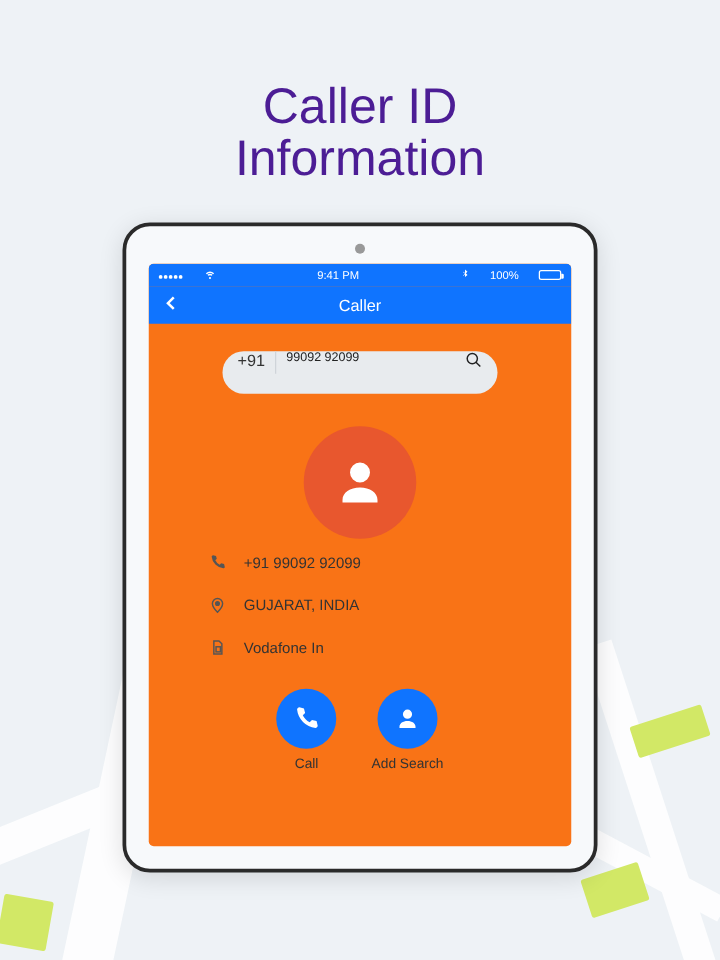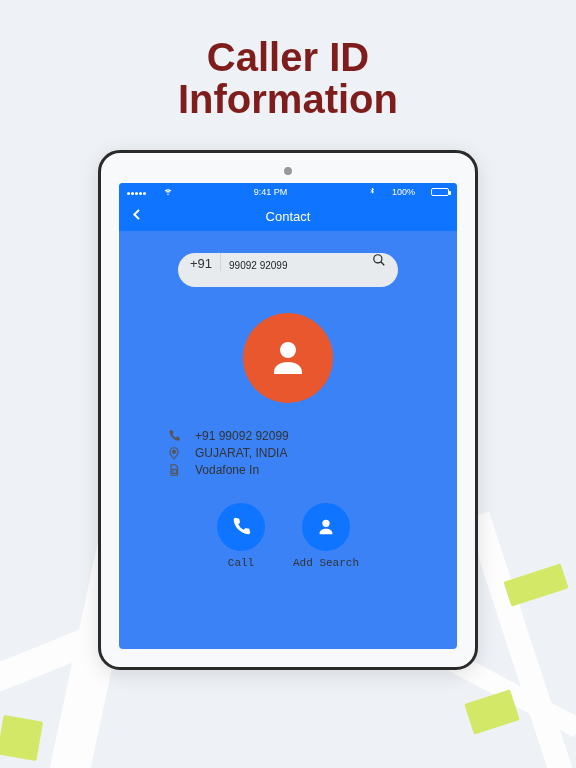--- a/index.html
+++ b/index.html
@@ -4,53 +4,53 @@
 <style>
   * { margin: 0; padding: 0; box-sizing: border-box; }
   html, body { width: 576px; height: 768px; overflow: hidden; font-family: -apple-system, BlinkMacSystemFont, "Segoe UI", Helvetica, Arial, sans-serif; }
   body { background: #eef2f6; position: relative; }
 
   
   .map-bg { position: absolute; left: 0; right: 0; bottom: 0; height: 300px; overflow: hidden; opacity: 0.9; z-index: 0; }
   .map-bg .road { position: absolute; background: #fff; transform-origin: center; }
   .map-bg .block { position: absolute; background: #cfe857; border-radius: 2px; }
 
-  .headline { position: relative; z-index: 2; margin-top: 36px; text-align: center; color: #7f1d1d; font-weight: 700; font-size: 40px; line-height: 1.05; }
+  .headline { position: relative; z-index: 2; margin-top: 64px; text-align: center; color: #4c1d95; font-weight: 400; font-size: 40px; line-height: 1.05; }
 
   .tablet { position: relative; z-index: 2; margin: 30px auto 0; width: 380px; height: 520px; background: #f7f9fb; border: 3px solid #2a2a2a; border-radius: 22px; padding: 30px 18px 18px 18px; box-shadow: 0 4px 20px rgba(0,0,0,0.12); overflow: hidden; }
   .camera { position: absolute; top: 14px; left: 50%; transform: translateX(-50%); width: 8px; height: 8px; background: #999; border-radius: 50%; }
-  .screen { width: 100%; height: 100%; background: #3b82f6; border-radius: 4px; overflow: hidden; display: flex; flex-direction: column; }
+  .screen { width: 100%; height: 100%; background: #f97316; border-radius: 4px; overflow: hidden; display: flex; flex-direction: column; }
 
   .status-bar { height: 18px; background: #0f74ff; display: flex; align-items: center; justify-content: space-between; padding: 0 8px; font-size: 9px; color: #fff; }
   .status-left, .status-right { display: flex; align-items: center; gap: 16px; }
   .dots span { display: inline-block; width: 3px; height: 3px; background: #fff; border-radius: 50%; margin-right: 1px; }
   .wifi { font-size: 10px; }
   .battery { width: 18px; height: 8px; border: 1px solid #fff; border-radius: 2px; position: relative; }
   .battery::after { content: ''; position: absolute; right: -3px; top: 2px; width: 2px; height: 4px; background: #fff; border-radius: 0 1px 1px 0; }
   .battery .fill { width: 100%; height: 100%; background: #fff; }
 
   .nav-bar { height: 30px; background: #0f74ff; display: flex; align-items: center; justify-content: center; color: #fff; font-size: 13px; position: relative; }
   .back { position: absolute; left: 10px; top: 50%; transform: translateY(-50%); font-size: 18px; color: #fff; cursor: pointer; line-height: 1; }
 
   .content { flex: 1; padding: 16px 18px 12px 18px; display: flex; flex-direction: column; align-items: center; }
 
-  .search-pill { width: 100%; max-width: 220px; background: #e8ebee; border-radius: 20px; height: 34px; display: flex; align-items: flex-end; padding: 16px 12px; gap: 8px; margin-top: 6px; }
+  .search-pill { width: 100%; max-width: 220px; background: #e8ebee; border-radius: 20px; height: 34px; display: flex; align-items: flex-start; padding: 0 12px; gap: 8px; margin-top: 6px; }
   .prefix { font-size: 13px; color: #333; }
   .divider { width: 1px; height: 18px; background: #cfd4d9; }
   .number-input { flex: 1; font-size: 10px; color: #222; background: transparent; border: none; outline: none; font-family: inherit; }
   .search-ic { width: 14px; height: 14px; }
 
   .avatar { margin-top: 26px; width: 90px; height: 90px; background: #e8572e; border-radius: 50%; display: flex; align-items: center; justify-content: center; }
   .avatar svg { width: 48px; height: 48px; fill: #fff; }
 
-  .info { margin-top: 26px; width: 100%; padding: 0 30px; display: flex; flex-direction: column; gap: 3px; }
+  .info { margin-top: 12px; width: 100%; padding: 0 30px; display: flex; flex-direction: column; gap: 20px; }
   .info-row { display: flex; align-items: center; gap: 14px; font-size: 12px; color: #333; }
   .info-row .ic { width: 14px; height: 14px; flex-shrink: 0; }
 
-  .actions { margin-top: 26px; display: flex; gap: 28px; justify-content: center; font-family: Liberation Mono, monospace; }
+  .actions { margin-top: 26px; display: flex; gap: 28px; justify-content: center; }
   .action { display: flex; flex-direction: column; align-items: center; gap: 6px; cursor: pointer; }
   .action .circle { width: 48px; height: 48px; background: #0f74ff; border-radius: 50%; display: flex; align-items: center; justify-content: center; }
   .action .circle svg { width: 22px; height: 22px; fill: #fff; }
   .action .label { font-size: 11px; color: #333; }
 </style>
 </head>
 <body>
 
 <div class="map-bg">
   <div class="road" style="left:-20px; bottom:150px; width:400px; height:28px; transform:rotate(-22deg);"></div>
@@ -91,21 +91,21 @@
         <span class="battery"><span class="fill"></span></span>
       </div>
     </div>
 
     <div class="nav-bar">
       <span class="back">
         <svg viewBox="0 0 24 24" width="16" height="16" fill="none" stroke="#fff" stroke-width="3">
             <path d="M15 5l-7 7 7 7"></path>
           </svg>
       </span>
-      <span>Contact</span>
+      <span>Caller</span>
     </div>
 
     <div class="content">
 
       <div class="search-pill">
         <span class="prefix">+91</span>
         <span class="divider"></span>
         <input class="number-input" type="text" value="99092 92099" style="">
         <span>
           <svg class="search-ic" viewBox="0 0 24 24" fill="none" stroke="#222" stroke-width="2">

